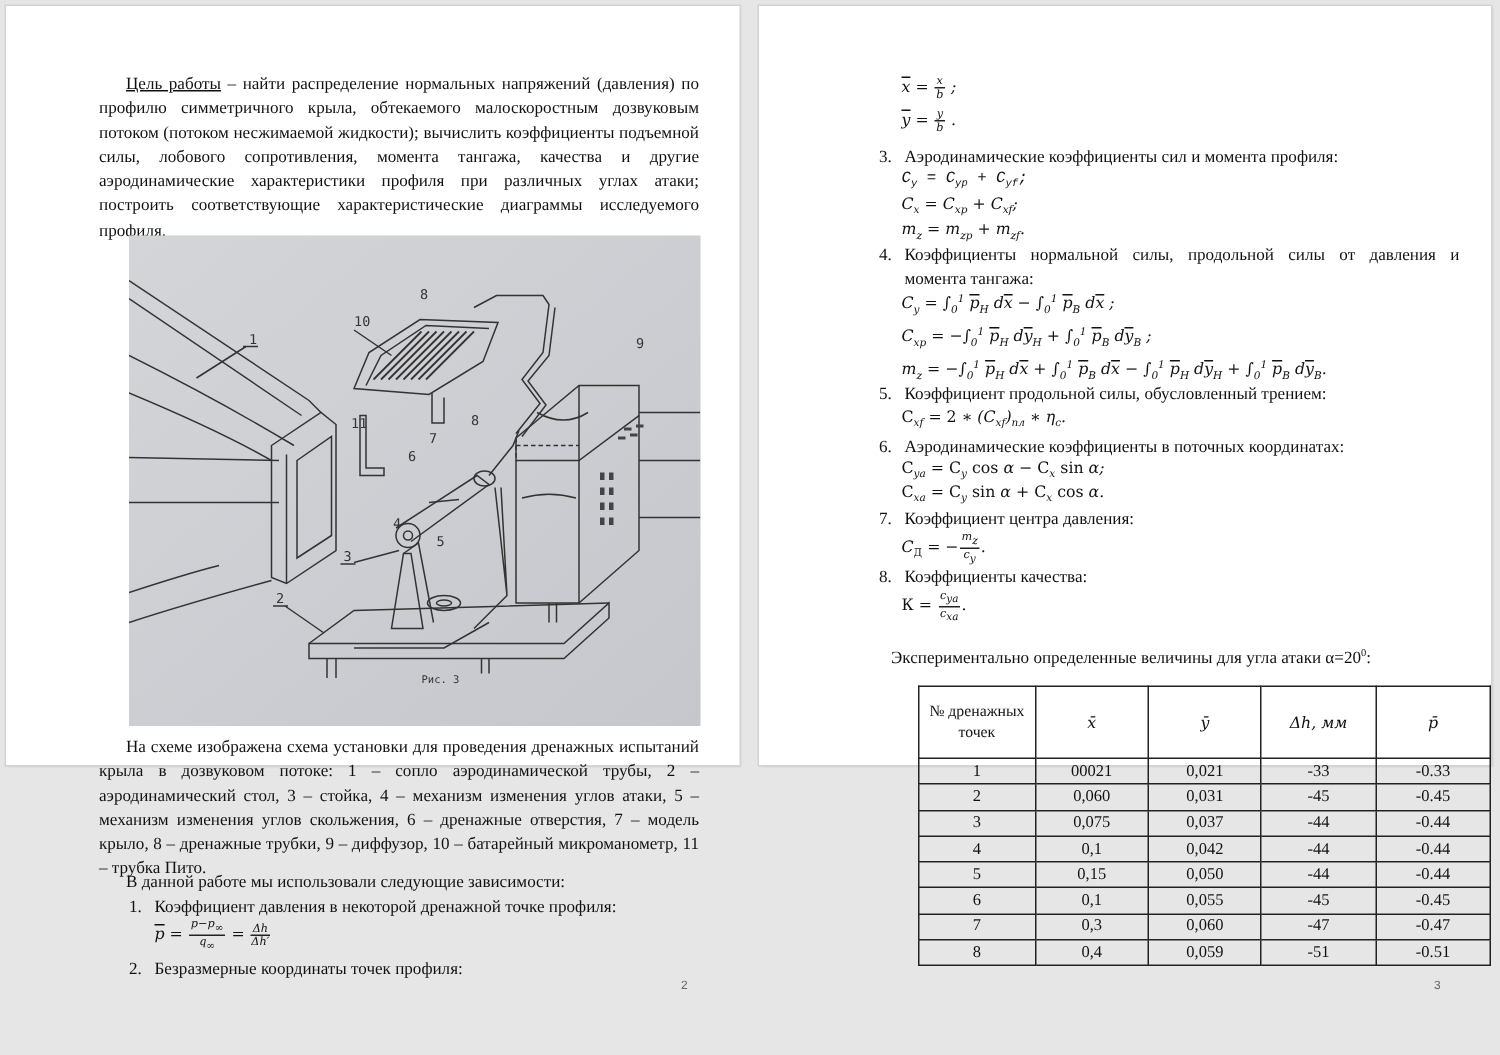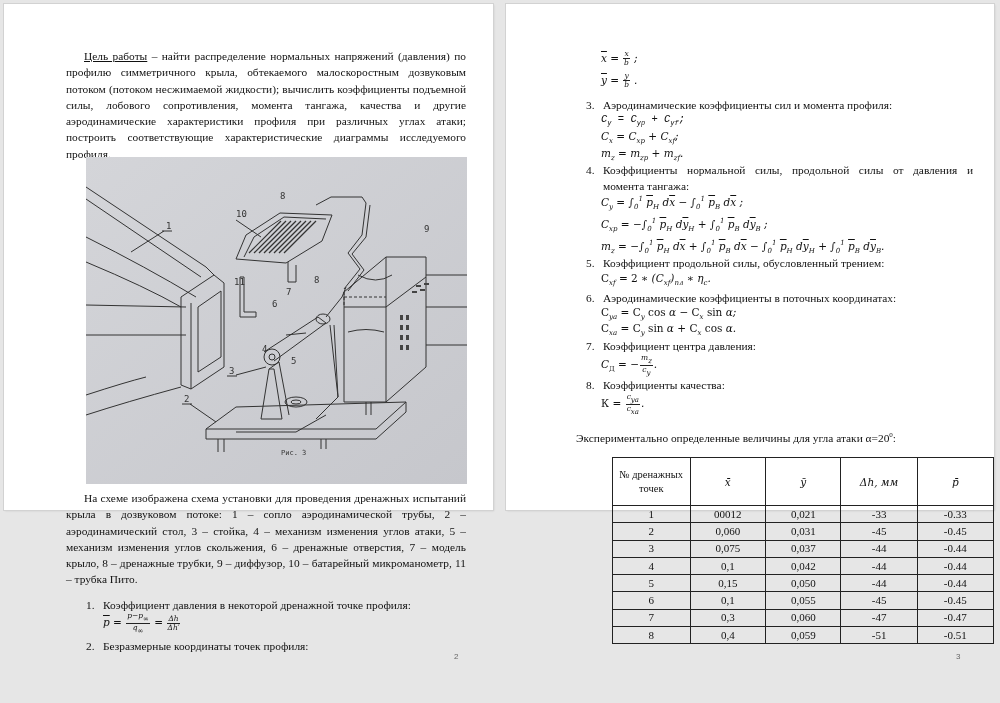--- a/index.html
+++ b/index.html
@@ -166,20 +166,21 @@
         <text x="150" y="60">10</text>
           <line x1="150" y1="63" x2="175" y2="80" stroke="#333"></line>
         <text x="148" y="128">11</text>
         <text x="195" y="298" font-size="7">Рис. 3</text>
       </g>
     </svg>
   </div>
 
   <div class="p indent" style="left:62px; top:486px; width:400px;">На схеме изображена схема установки для проведения дренажных испытаний крыла в дозвуковом потоке: 1 – сопло аэродинамической трубы, 2 – аэродинамический стол, 3 – стойка, 4 – механизм изменения углов атаки, 5 – механизм изменения углов скольжения, 6 – дренажные отверстия, 7 – модель крыло, 8 – дренажные трубки, 9 – диффузор, 10 – батарейный микроманометр, 11 – трубка Пито.</div>
 
+  <div class="p indent" style="left:62px; top:576px; width:400px;">В данной работе мы использовали следующие зависимости:</div>
 
   <div class="ol-item" style="left:82px; top:593px; width:390px;">
     <span class="num">1.</span>
     <span class="txt">Коэффициент давления в некоторой дренажной точке профиля:</span>
   </div>
   <div class="math" style="left:99px; top:608px;">
     <span class="bar">p</span> = <span class="frac">
         <span class="num2">p−p<sub>∞</sub></span>
         <span>q<sub>∞</sub></span>
       </span> = <span class="frac">
@@ -254,21 +255,21 @@
 
   <div class="ol-item" style="left:80px; top:373px; width:390px;">
     <span class="num">8.</span>
     <span class="txt">Коэффициенты качества:</span>
   </div>
   <div class="math" style="left:95px; top:389px;"><span class="up">К</span> = <span class="frac">
         <span class="num2">c<sub>ya</sub></span>
         <span>c<sub>xa</sub></span>
       </span>.</div>
 
-  <div class="p" style="left:70px; top:423px; width:400px; white-space:nowrap;"><span>Экспериментально определенные величины для угла атаки α=20</span><sup>0</sup><span>:</span></div>
+  <div class="p" style="left:88px; top:423px; width:400px; white-space:nowrap;"><span>Экспериментально определенные величины для угла атаки α=20</span><sup>0</sup><span>:</span></div>
 
   <table id="data-table">
     <colgroup>
       <col style="width:78px">
         <col style="width:77px">
         <col style="width:77px">
         <col style="width:78px">
         <col style="width:78px">
     </colgroup>
     <thead>
@@ -276,21 +277,21 @@
         <th style="padding:0 6px;">№ дренажных точек</th>
         <th class="hdr-math">x̄</th>
         <th class="hdr-math">ȳ</th>
         <th class="hdr-math">Δh, мм</th>
         <th class="hdr-math">p̄</th>
       </tr>
     </thead>
     <tbody>
       <tr>
         <td>1</td>
-        <td>00012</td>
+        <td>00021</td>
         <td>0,021</td>
         <td>-33</td>
         <td>-0.33</td>
       </tr>
       <tr>
         <td>2</td>
         <td>0,060</td>
         <td>0,031</td>
         <td>-45</td>
         <td>-0.45</td>

